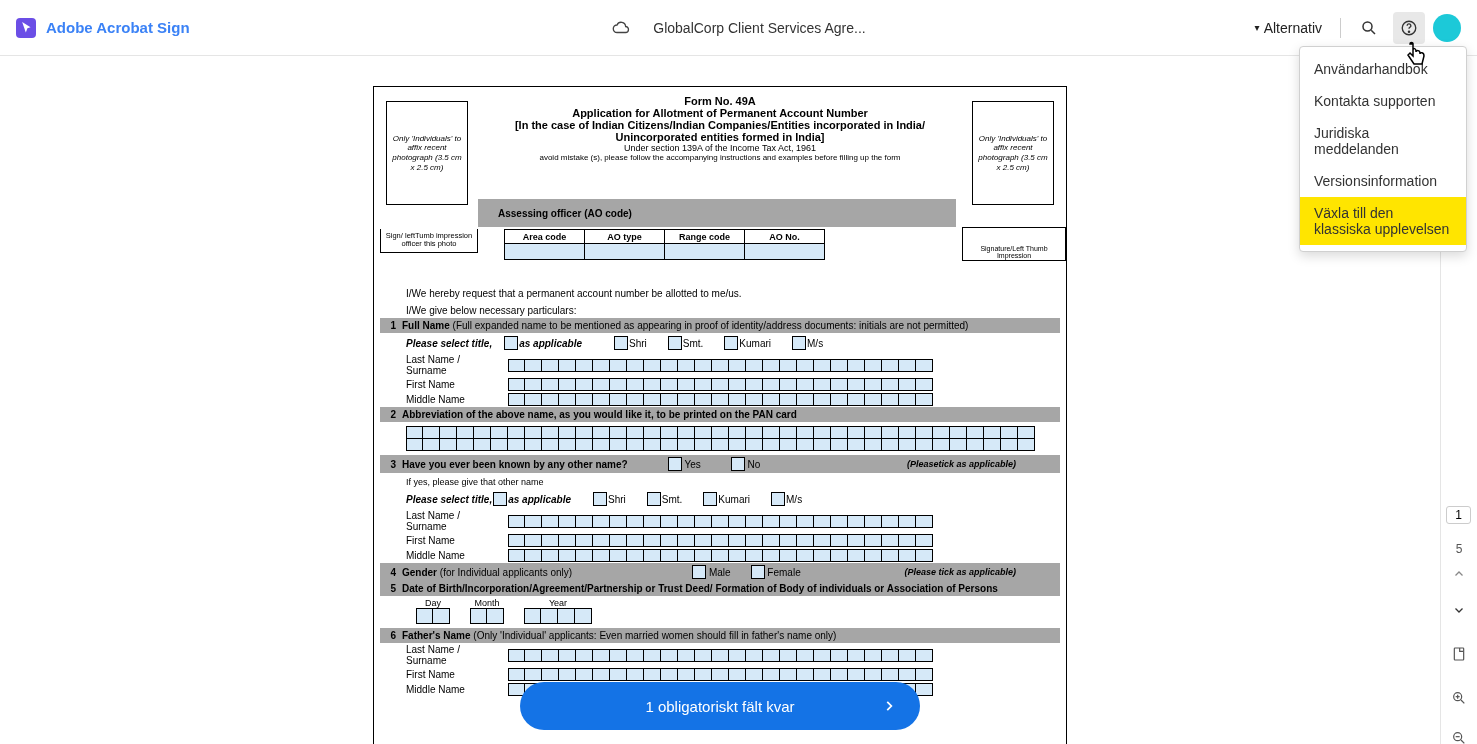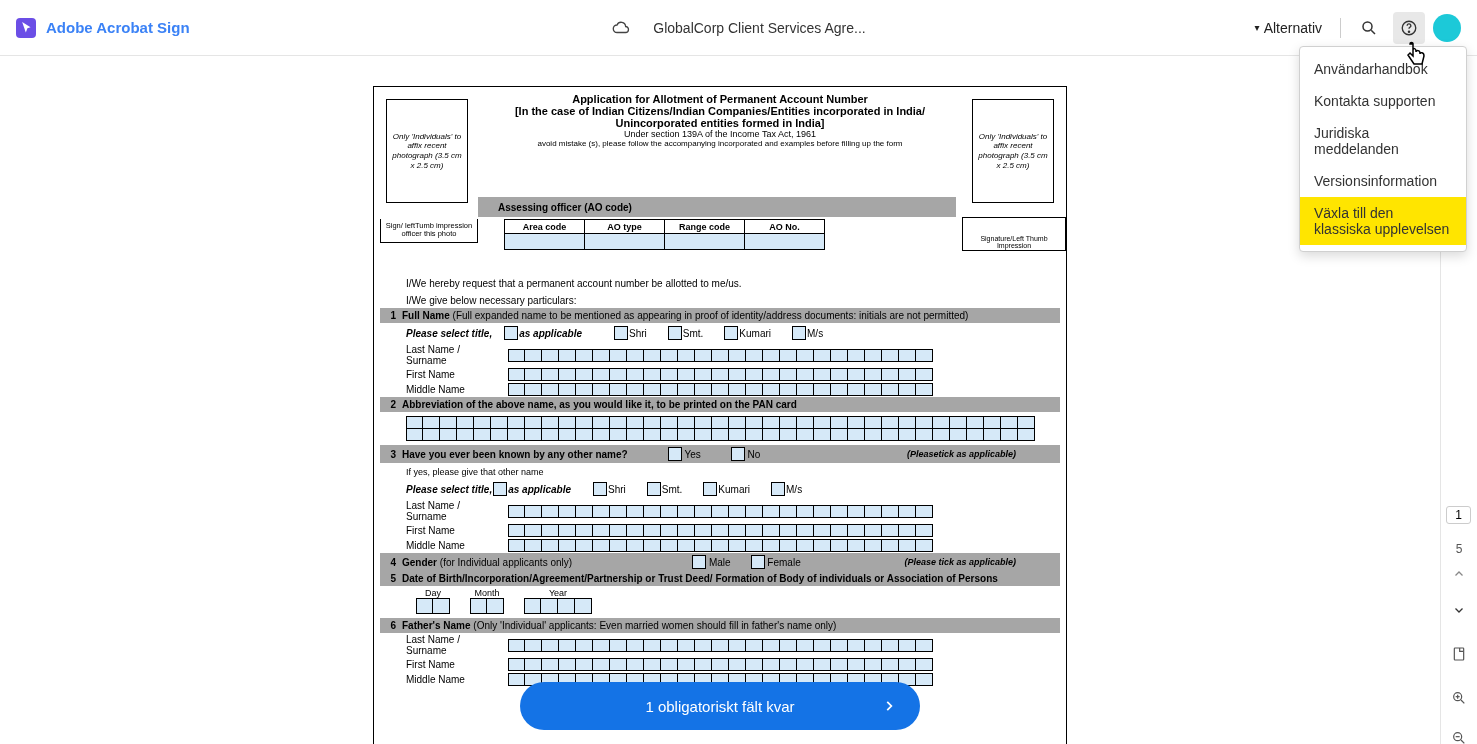--- a/index.html
+++ b/index.html
@@ -24,21 +24,21 @@
 .page-wrap { position: absolute; left: 50%; transform: translateX(-50%); top: 30px; width: 694px; }
 .page { width: 694px; height: 900px; background: #fff; border: 1px solid #000; font-family: Arial, sans-serif; color: #000; padding: 6px; }
 .photo-box { border: 1px solid #000; width: 82px; height: 104px; font-size: 8px; text-align: center; display: flex; flex-direction: column; justify-content: center; padding: 4px; line-height: 1.2; font-style: italic; }
 .photo-box.left { position: absolute; left: 6px; top: 6px; }
 .photo-box.right { position: absolute; right: 6px; top: 6px; }
 .form-title { text-align: center; font-weight: bold; font-size: 11px; margin-top: 2px;}
 .form-sub { text-align: center; font-weight: bold; font-size: 11px; }
 .form-small { text-align: center; font-size: 9px; }
 .form-tiny { text-align: center; font-size: 8px; }
 .page-top { position: relative; height: 104px; }
-.gray-bar { background: #a6a6a6; height: 20px; display: flex; align-items: center; font-size: 10px; font-weight: bold; padding-left: 20px; }
+.gray-bar { background: #a6a6a6; height: 28px; display: flex; align-items: center; font-size: 10px; font-weight: bold; padding-left: 20px; }
 .sign-caption { font-size: 7.5px; text-align: center; width: 98px; border: 1px solid #000; border-top: none; padding: 3px 2px; line-height: 1.1; }
 .ao-row { display: flex; margin-top: 2px; }
 .ao-left { width: 98px; }
 .ao-right { flex: 1; display:flex; align-items:center; padding-left:26px; position:relative; }
 .ao-table { border-collapse: collapse; font-size: 9px; text-align: center; }
 .ao-table th, .ao-table td { border: 1px solid #000; padding: 0; }
 .ao-table th { font-weight: bold; background:#fff; height:14px; }
 .ao-table td { height: 16px; }
 .blue-cell { background: #d6e9f8; }
 .sig-box { border: 1px solid #000; width: 104px; height: 34px; font-size: 7px; text-align: center; display:flex; align-items:flex-end; justify-content:center; padding-bottom:1px; position:absolute; right:-6px; top:-2px;}
@@ -127,25 +127,26 @@
     </svg>
 </div>
 
 <div class="main">
   <div class="page-wrap">
     <div class="page">
 
       <div class="page-top">
         <div class="photo-box left">Only 'Individuals' to affix recent photograph (3.5 cm x 2.5 cm)</div>
         <div class="photo-box right">Only 'Individuals' to affix recent photograph (3.5 cm x 2.5 cm)</div>
+        <div class="form-title">Form No. 49A</div>
         <div class="form-sub">Application for Allotment of Permanent Account Number</div>
         <div class="form-sub">[In the  case of Indian Citizens/Indian Companies/Entities incorporated in India/</div>
         <div class="form-sub">Unincorporated entities formed in India]</div>
         <div class="form-small">Under section 139A of the Income Tax Act, 1961</div>
-        <div class="form-tiny">avoid mistake (s), please follow the accompanying incorporated and examples before filling up the form</div>
+        <div class="form-tiny">avoid mistake (s), please follow the accompanying instructions and examples before filling up the form</div>
       </div>
 
       <div style="display:flex;">
         <div style="width:98px;"></div>
         <div class="gray-bar" style="flex:1;">
           <span>Assessing officer  (AO code)</span>
         </div>
         <div style="width:104px;"></div>
       </div>
 

